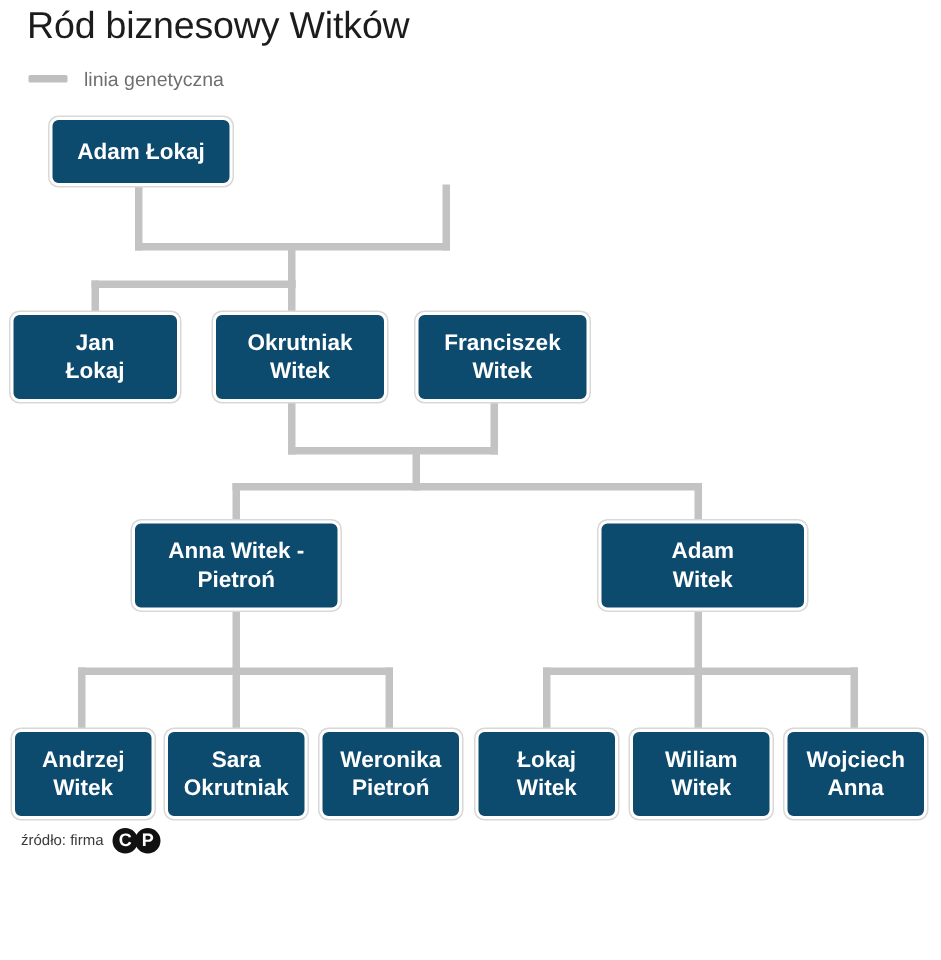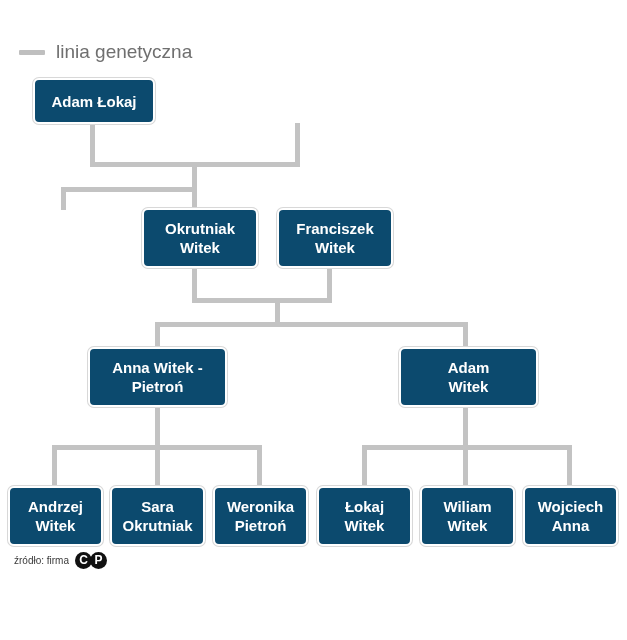--- a/index.html
+++ b/index.html
@@ -45,21 +45,21 @@
     align-items: center;
   }
   .legend-swatch {
     width: 26px;
     height: 5px;
     background: #bfbfbf;
     border-radius: 1px;
     margin-right: 11px;
   }
   .legend-label {
-    font-size: 19px;
+    font-size: 13px;
     color: #6f6f6f;
     white-space: nowrap;
   }
 
   
   .lines {
     position: absolute;
     left: 0;
     top: 0;
     width: 627px;
@@ -125,20 +125,21 @@
   }
   .cp-badge + .cp-badge {
     margin-left: -2px;
   }
 </style>
 </head>
 <body>
 
 <div id="chart">
 
+  <div class="title">Ród biznesowy Witków</div>
 
   <div class="legend">
     <span class="legend-swatch"></span>
     <span class="legend-label">linia genetyczna</span>
   </div>
 
   <div class="lines">
 
     <div class="ln" style="left:90px;  top:123px; width:5px;   height:44px;"></div>
     <div class="ln" style="left:295px; top:123px; width:5px;   height:44px;"></div>
@@ -165,20 +166,22 @@
     <div class="ln" style="left:463px; top:406px; width:5px;   height:43px;"></div>
     <div class="ln" style="left:362px; top:445px; width:210px; height:5px;"></div>
     <div class="ln" style="left:362px; top:445px; width:5px;   height:42px;"></div>
     <div class="ln" style="left:463px; top:445px; width:5px;   height:42px;"></div>
     <div class="ln" style="left:567px; top:445px; width:5px;   height:42px;"></div>
   </div>
 
   <div class="node" style="left:33px; top:78px; width:122px; height:46px;">Adam  Łokaj</div>
 
 
+  <div class="node" style="left:7px; top:208px; width:113px; height:60px;">Jan
+Łokaj</div>
 
   <div class="node" style="left:142px; top:208px; width:116px; height:60px;">Okrutniak
 Witek</div>
 
   <div class="node" style="left:277px; top:208px; width:116px; height:60px;">Franciszek
 Witek</div>
 
   <div class="node" style="left:88px; top:347px; width:139px; height:60px;">Anna Witek -
 Pietroń</div>
 

